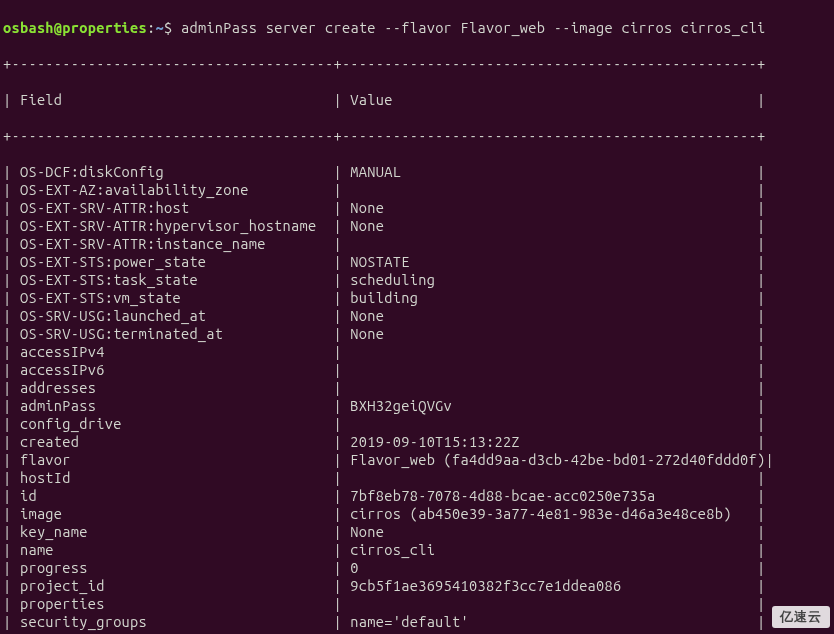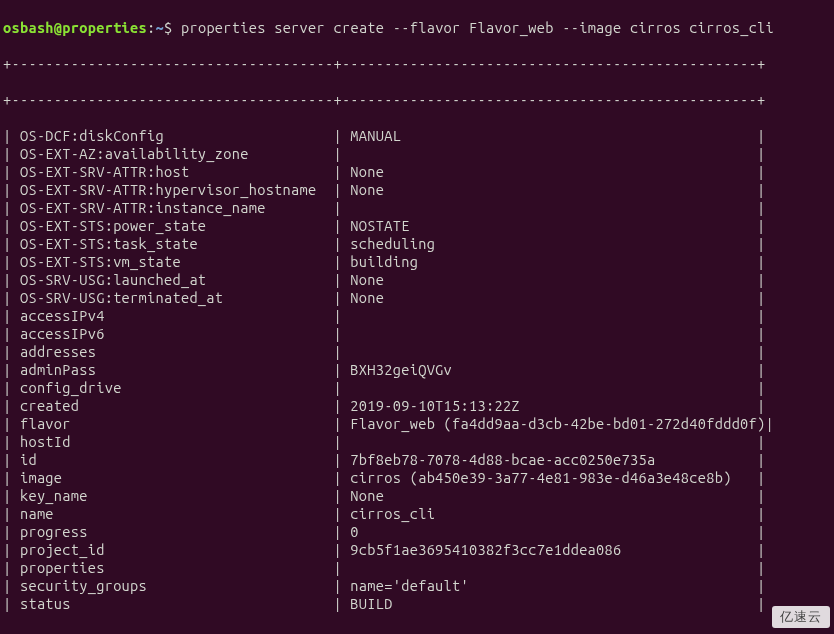--- a/index.html
+++ b/index.html
@@ -49,29 +49,30 @@
     .watermark {
       position: absolute;
       right: 4px;
       bottom: 6px;
       background: rgba(255,255,255,0.85);
       color: #444;
       border-radius: 3px;
       padding: 2px 8px;
       font-family: sans-serif;
       font-size: 13px;
-      font-weight: normal;
+      font-weight: bold;
       letter-spacing: 1px;
     }
   </style>
 </head>
 <body>
 
 <div class="terminal">
-<div><span class="user">osbash@properties</span><span class="colon">:</span><span class="tilde">~</span><span class="dollar">$ </span><span class="command">properties server create --flavor Flavor_web --image cirros cirros_cli</span></div>
+<div><span class="user">osbash@properties</span><span class="colon">:</span><span class="tilde">~</span><span class="dollar">$ </span><span class="command">adminPass server create --flavor Flavor_web --image cirros cirros_cli</span></div>
 <div class="border-line">+--------------------------------------+-------------------------------------------------+</div>
+<div class="row" id="header-row">| Field                                | Value                                           |</div>
 <div class="border-line">+--------------------------------------+-------------------------------------------------+</div>
 <div id="table-body"><div class="row">| OS-DCF:diskConfig                    | MANUAL                                          |</div><div class="row">| OS-EXT-AZ:availability_zone          |                                                 |</div><div class="row">| OS-EXT-SRV-ATTR:host                 | None                                            |</div><div class="row">| OS-EXT-SRV-ATTR:hypervisor_hostname  | None                                            |</div><div class="row">| OS-EXT-SRV-ATTR:instance_name        |                                                 |</div><div class="row">| OS-EXT-STS:power_state               | NOSTATE                                         |</div><div class="row">| OS-EXT-STS:task_state                | scheduling                                      |</div><div class="row">| OS-EXT-STS:vm_state                  | building                                        |</div><div class="row">| OS-SRV-USG:launched_at               | None                                            |</div><div class="row">| OS-SRV-USG:terminated_at             | None                                            |</div><div class="row">| accessIPv4                           |                                                 |</div><div class="row">| accessIPv6                           |                                                 |</div><div class="row">| addresses                            |                                                 |</div><div class="row">| adminPass                            | BXH32geiQVGv                                    |</div><div class="row">| config_drive                         |                                                 |</div><div class="row">| created                              | 2019-09-10T15:13:22Z                            |</div><div class="row">| flavor                               | Flavor_web (fa4dd9aa-d3cb-42be-bd01-272d40fddd0f)|</div><div class="row">| hostId                               |                                                 |</div><div class="row">| id                                   | 7bf8eb78-7078-4d88-bcae-acc0250e735a            |</div><div class="row">| image                                | cirros (ab450e39-3a77-4e81-983e-d46a3e48ce8b)   |</div><div class="row">| key_name                             | None                                            |</div><div class="row">| name                                 | cirros_cli                                      |</div><div class="row">| progress                             | 0                                               |</div><div class="row">| project_id                           | 9cb5f1ae3695410382f3cc7e1ddea086                |</div><div class="row">| properties                           |                                                 |</div><div class="row">| security_groups                      | name='default'                                  |</div><div class="row">| status                               | BUILD                                           |</div></div>
 
 
 </div>
 
 <div class="watermark">亿速云</div>
 
 </body></html>

